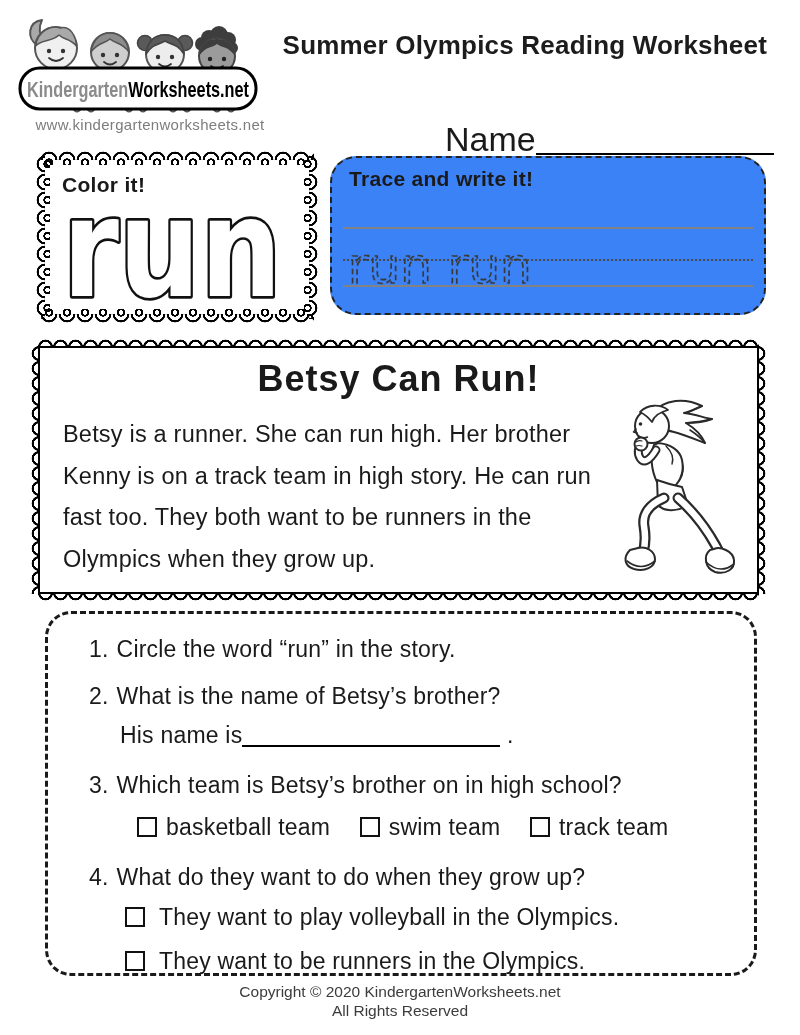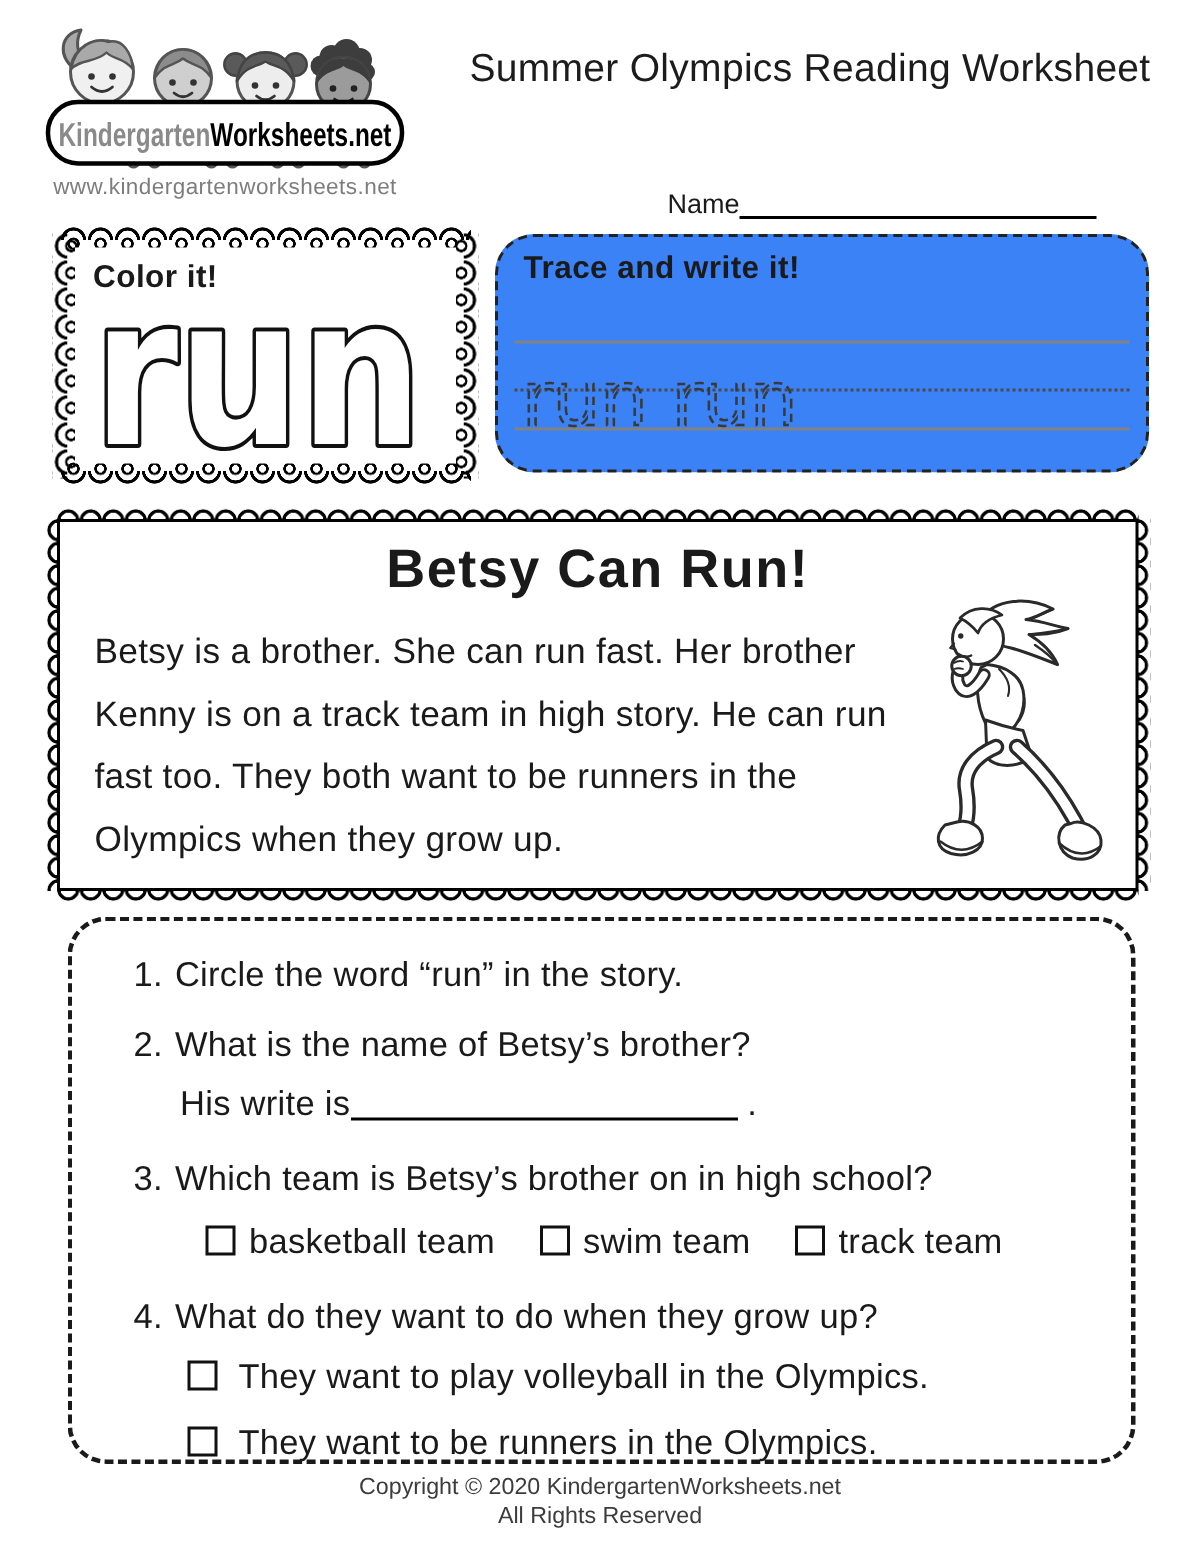--- a/index.html
+++ b/index.html
@@ -3,26 +3,26 @@
 <meta charset="utf-8">
 <style>
   * { margin:0; padding:0; box-sizing:border-box; }
   html,body { background:#fff; }
   .page {
     position:relative; width:800px; height:1035px; background:#fff;
     font-family:"Liberation Sans", sans-serif; color:#1a1a1a; overflow:hidden;
   }
 
   
-  .logo-wrap { position:absolute; left:28px; top:12px; width:244px; height:102px; }
+  .logo-wrap { position:absolute; left:16px; top:12px; width:244px; height:102px; }
   .site-url { position:absolute; left:24px; top:116px; width:252px; text-align:center;
               font-size:15px; color:#7d7d7d; letter-spacing:.3px; }
   .page-title { position:absolute; right:33px; top:30px; font-size:26px; color:#1c1c1c;
-                font-weight:400; letter-spacing:.2px; }
-  .name-row { position:absolute; left:445px; top:120px; font-size:18px; }
+                font-weight:700; letter-spacing:.2px; }
+  .name-row { position:absolute; left:445px; top:120px; font-size:34px; }
   .name-line { display:inline-block; width:238px; height:26px;
                border-bottom:2.2px solid #000; vertical-align:-4px; }
 
   
   .color-box { position:absolute; left:35px; top:150px; width:284px; height:174px; background:#fff; }
   .lace { position:absolute; }
   .lace.t { left:5px; right:5px; top:0; height:17px; background:
       radial-gradient(circle at 50% 100%, transparent 6.2px, #000 6.4px 8.2px, transparent 8.6px) 0 0/18px 10px repeat-x,
       radial-gradient(circle at 50% 50%, transparent 2.4px, #000 2.5px 4px, transparent 4.3px) 0 7.5px/18px 9px repeat-x; }
   .lace.b { left:5px; right:5px; bottom:0; height:17px; background:
@@ -165,21 +165,21 @@
     </svg>
   </div>
 
   <div class="story-box">
     <div class="sc t"></div>
     <div class="sc b"></div>
     <div class="sc l"></div>
     <div class="sc r"></div>
     <div class="story-title">Betsy Can Run!</div>
     <div class="story-text">
-      <div>Betsy is a brother. She can run fast. Her brother</div>
+      <div>Betsy is a runner. She can run high. Her brother</div>
       <div>Kenny is on a track team in high story. He can run</div>
       <div>fast too. They both want to be runners in the</div>
       <div>Olympics when they grow up.</div>
     </div>
     <svg class="runner-svg" viewBox="0 0 150 200" stroke-linecap="round" stroke-linejoin="round">
 
       <path d="M66,60 C76,66 80,76 74,86" fill="none" stroke="#2a2a2a" stroke-width="10"></path>
       <path d="M66,60 C76,66 80,76 74,86" fill="none" stroke="#fff" stroke-width="6"></path>
 
       <path d="M50,22 C62,6 84,6 100,14 C92,17 88,20 82,21 C94,22 102,26 110,27 C100,31 92,31 84,31
@@ -218,21 +218,21 @@
 
   <div class="questions-box">
     <div class="q-row m17">
       <span class="q-num">1.</span><span>Circle the word “run” in the story.</span>
     </div>
 
     <div class="q-row m6">
       <span class="q-num">2.</span><span>What is the name of Betsy’s brother?</span>
     </div>
     <div class="q-row q-answer m17">
-      <span>His write is</span><span class="answer-line"></span>
+      <span>His name is</span><span class="answer-line"></span>
       <span>.</span>
     </div>
 
     <div class="q-row m11">
       <span class="q-num">3.</span><span>Which team is Betsy’s brother on in high school?</span>
     </div>
     <div class="q-row q-options m19">
       <span class="q-option"><span class="checkbox"></span><span>basketball team</span></span>
       <span class="q-option"><span class="checkbox"></span><span>swim team</span></span>
       <span class="q-option"><span class="checkbox"></span><span>track team</span></span>

